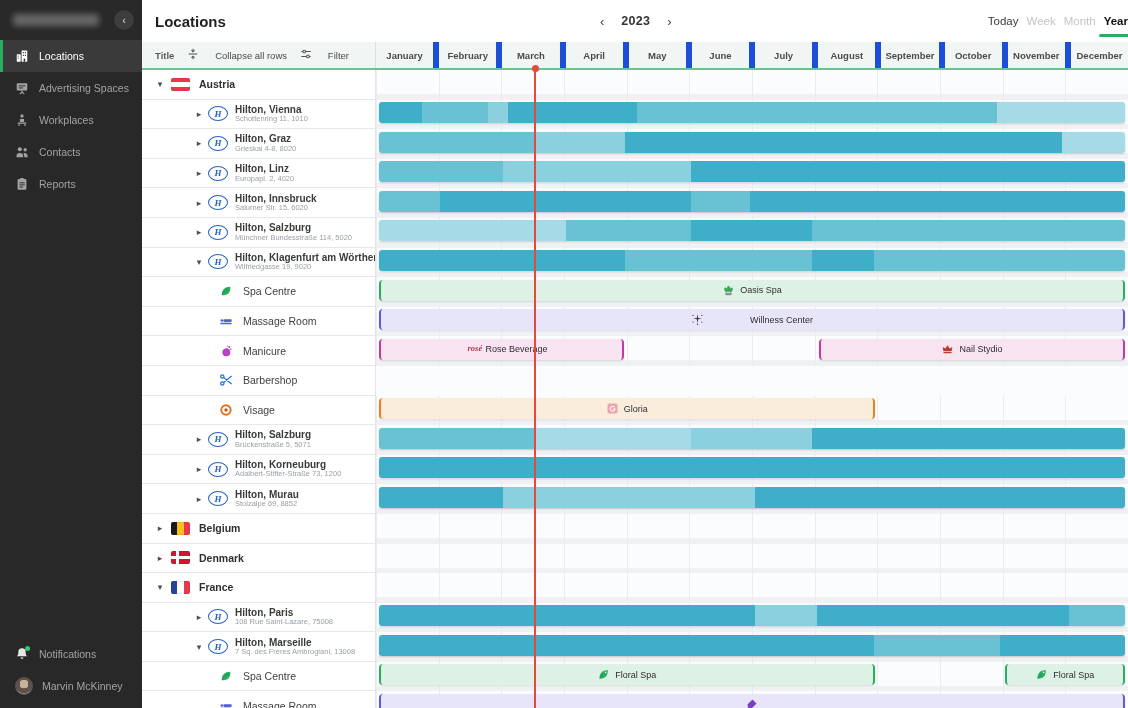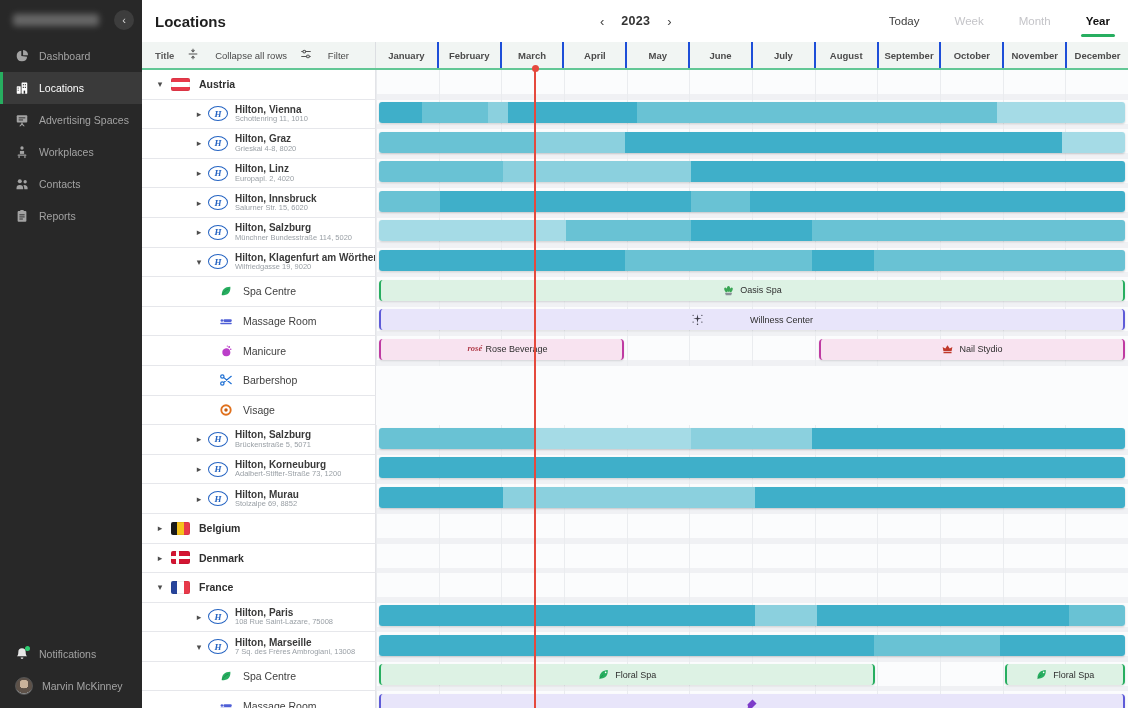--- a/index.html
+++ b/index.html
@@ -27,37 +27,37 @@
     background:radial-gradient(circle at 50% 38%, #c9b29a 0 34%, #5d5148 35% 70%, #8b8b8b 71%);
     border:1px solid #555}
 
   
   .main{position:absolute;left:142px;top:0;width:986px;height:708px}
   .app-header{height:42px;display:flex;align-items:center;position:relative;background:#fff}
   .page-title{font-size:15px;font-weight:bold;color:#1f1f1f;margin-left:13px}
   .year-nav{position:absolute;left:458px;display:flex;align-items:center;gap:17px;color:#333}
   .chev{font-size:13px;color:#444;cursor:pointer;line-height:1}
   .year-label{font-size:12.5px;font-weight:bold;letter-spacing:.3px}
-  .view-tabs{margin-left:auto;display:flex;align-items:center;gap:35px;padding-right:18px;font-size:11.5px}
+  .view-tabs{margin-left:auto;display:flex;align-items:center;gap:8px;font-size:11.5px}
   .tab{color:#3c3c3c;cursor:pointer;position:relative}
   .tab.disabled{color:#c4c4c8}
   .tab.active{color:#111;font-weight:bold}
   .tab.active::after{content:"";position:absolute;left:-5px;right:-5px;bottom:-10px;height:3px;
     background:#27ae60;border-radius:2px}
 
   
   .grid-header{height:28px;display:flex;background:#f1f5f3;border-bottom:2px solid #62c795}
   .gh-left{width:234px;flex:0 0 auto;display:flex;align-items:center;justify-content:space-between;
     padding:0 10px 0 13px;border-right:1px solid #dcdee2}
   .gh-title{font-size:9.5px;font-weight:bold;color:#5a5a5a}
   .gh-ctl{display:flex;align-items:center;gap:16px;font-size:9.5px;color:#4a4a4a;cursor:pointer}
   .gh-ctl svg{width:12px;height:12px}
   .gh-months{flex:1;display:flex}
   .month{flex:1;display:flex;align-items:center;justify-content:center;font-size:9.5px;
-    font-weight:bold;color:#4b4b4b;border-left:2px solid #1d4ed8}
+    font-weight:bold;color:#4b4b4b;border-left:6px solid #1d4ed8}
   .gh-months .month:first-child{border-left:none}
 
   
   .content{position:relative;height:638px;overflow:hidden;background:#fbfcfd}
   .row{display:flex;height:29.6px}
   .row-left{width:234px;flex:0 0 auto;background:#fff;border-bottom:1px solid #e6e7eb;
     border-right:1px solid #e3e4e8;display:flex;align-items:center}
   .row-right{flex:1;position:relative;
     background:
       repeating-linear-gradient(to right,#eaecef 0 1px,transparent 1px 62.667px),
@@ -107,29 +107,20 @@
 </style>
 </head>
 <body>
 
 <div class="sidebar">
   <div class="logo-row">
     <div class="logo-blur"></div>
     <div class="collapse-btn">‹</div>
   </div>
   <div class="nav" id="nav">
-      <div class="nav-item">
-        <span class="ic">
-          <svg viewBox="0 0 16 16">
-            <path d="M7.2 2.1A6 6 0 1 0 13.9 8.8L7.2 8z" fill="currentColor"></path>
-            <path d="M9.2 1.2A6 6 0 0 1 14.9 7L9.2 7z" fill="currentColor"></path>
-          </svg>
-        </span>
-        <span>Dashboard</span>
-      </div>
       <div class="nav-item active">
         <span class="ic">
           <svg viewBox="0 0 16 16">
             <rect x="2" y="6" width="4.5" height="8.5" rx=".5" fill="currentColor"></rect>
             <rect x="7.5" y="1.8" width="6.5" height="12.7" rx=".5" fill="currentColor"></rect>
             <g fill="#2e2e2e">
               <rect x="3.1" y="7.6" width="1.1" height="1.1"></rect>
               <rect x="3.1" y="10" width="1.1" height="1.1"></rect>
               <rect x="8.9" y="3.6" width="1.3" height="1.3"></rect>
               <rect x="11.2" y="3.6" width="1.3" height="1.3"></rect>
@@ -483,20 +474,31 @@
       <div class="row">
         <div class="row-left s-left">
           <span class="s-icon">
             <svg viewBox="0 0 16 16">
               <circle cx="8" cy="8" r="5.4" fill="none" stroke="#e0711d" stroke-width="2.1"></circle>
               <circle cx="8" cy="8" r="2" fill="#c75d10"></circle>
             </svg>
           </span>
           <span class="s-label">Visage</span>
         </div>
+        <div class="row-right">
+          <div class="event ev-orange" style="left: 0.4%; width: 65.9%;">
+            <span class="e-ic">
+              <svg viewBox="0 0 16 16">
+                <rect x="1.8" y="1.8" width="12.4" height="12.4" rx="2.6" fill="#f2a0ad"></rect>
+                <path d="M10.6 6.4a3 3 0 1 0 .6 2.2H8.4" stroke="#fff" fill="none" stroke-width="1.3"></path>
+              </svg>
+            </span>
+            <span>Gloria</span>
+          </div>
+        </div>
       </div>
       <div class="row">
         <div class="row-left h-left">
           <span class="caret">▸</span>
           <span class="hilton-logo">H</span>
           <span class="h-texts">
             <span class="h-name">Hilton, Salzburg</span>
             <span class="h-addr">Brückenstraße 5, 5071</span>
           </span>
         </div>

